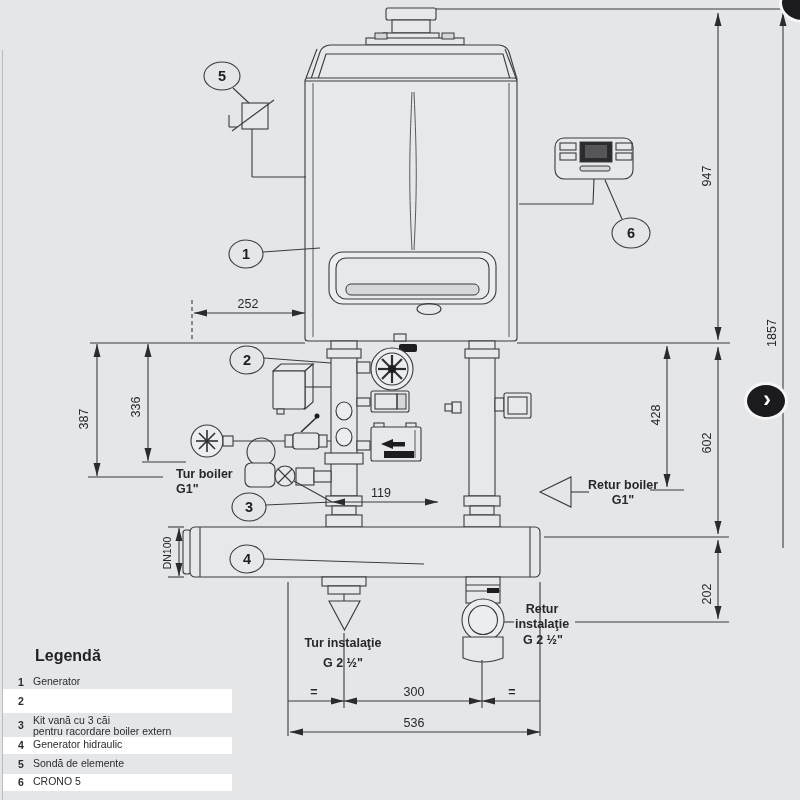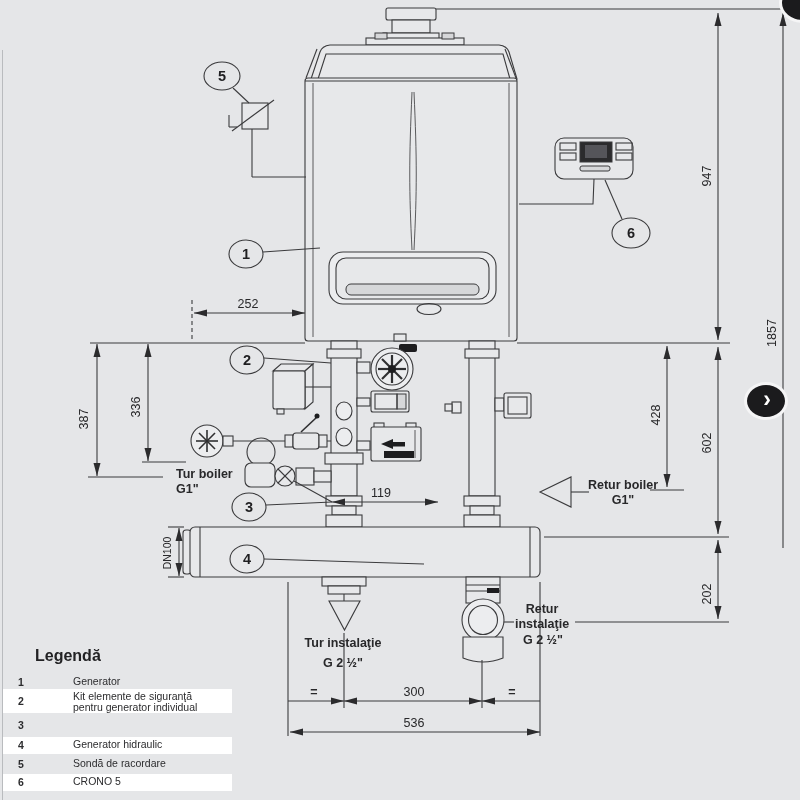--- a/index.html
+++ b/index.html
@@ -17,21 +17,21 @@
   .t{font-size:12.5px;fill:#28282a;}
   .b{font-weight:bold;}
   .ts{font-size:10.5px;fill:#28282a;}
   .tc{font-size:14.5px;font-weight:bold;fill:#1f1f21;}
   .mid{text-anchor:middle;}
   .legend{position:absolute;left:0;top:644px;width:345px;height:156px;padding-left:20px;}
   .legend-title{position:absolute;left:35px;top:3px;font-size:16px;font-weight:bold;color:#222224;}
   .lrow{position:absolute;left:3px;width:229px;color:#2c2c2e;}
   .lrow.stripe{background:#ffffff;}
   .lnum{position:absolute;left:15px;top:2px;font-size:10.5px;font-weight:bold;}
-  .ltext{position:absolute;left:30px;top:2px;font-size:10.5px;line-height:11px;margin-left:40px;}
+  .ltext{position:absolute;left:30px;top:2px;font-size:10.5px;line-height:11px;}
   .next-btn{position:absolute;left:744px;top:382px;width:44px;height:38px;border-radius:50%;
     background:#1b1b1d;border:3px solid #f5f5f6;color:#ffffff;font-size:23px;font-weight:bold;
     display:flex;align-items:center;justify-content:center;cursor:pointer;padding:0 0 3px 2px;line-height:1;}
   .corner-btn{position:absolute;left:779px;top:-17px;width:42px;height:34px;border-radius:50%;
     background:#1b1b1d;border:3px solid #f5f5f6;}
   .edge-line{position:absolute;left:2px;top:50px;width:1px;height:750px;background:#b9bbbe;}
 </style>
 </head>
 <body>
 
@@ -342,33 +342,33 @@
 
 <div class="legend">
   <div class="legend-title">Legendă</div>
 
   <div class="lrow" style="top:30px;height:14px;">
     <span class="lnum">1</span>
     <span class="ltext"><span>Generator</span></span>
   </div>
   <div class="lrow stripe" style="top:45px;height:24px;">
     <span class="lnum" style="top:6px;">2</span>
-    <span class="ltext"><span>Kit elemente de siguranţă</span><br>
-    <span>pentru generator individual</span></span>
   </div>
   <div class="lrow" style="top:69px;height:24px;">
     <span class="lnum" style="top:6px;">3</span>
+    <span class="ltext"><span>Kit vană cu 3 căi</span><br>
+    <span>pentru racordare boiler extern</span></span>
   </div>
   <div class="lrow stripe" style="top:93px;height:17px;">
     <span class="lnum">4</span>
     <span class="ltext"><span>Generator hidraulic</span></span>
   </div>
   <div class="lrow" style="top:112px;height:17px;">
     <span class="lnum">5</span>
-    <span class="ltext"><span>Sondă de racordare</span></span>
+    <span class="ltext"><span>Sondă de elemente</span></span>
   </div>
   <div class="lrow stripe" style="top:130px;height:17px;">
     <span class="lnum">6</span>
     <span class="ltext"><span>CRONO 5</span></span>
   </div>
 </div>
 
 
 <div class="corner-btn"></div>
 <button class="next-btn">

